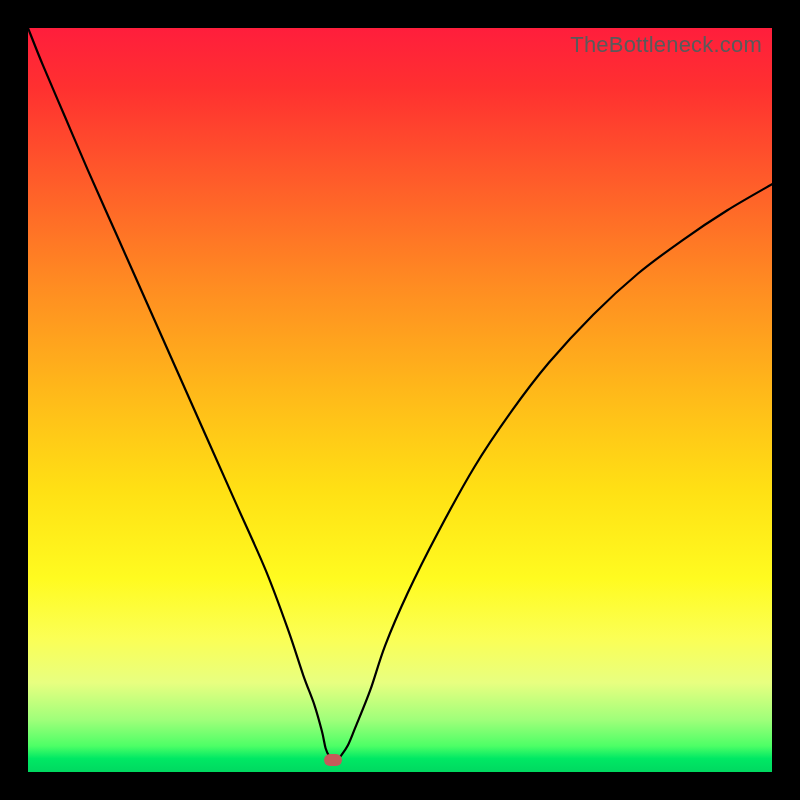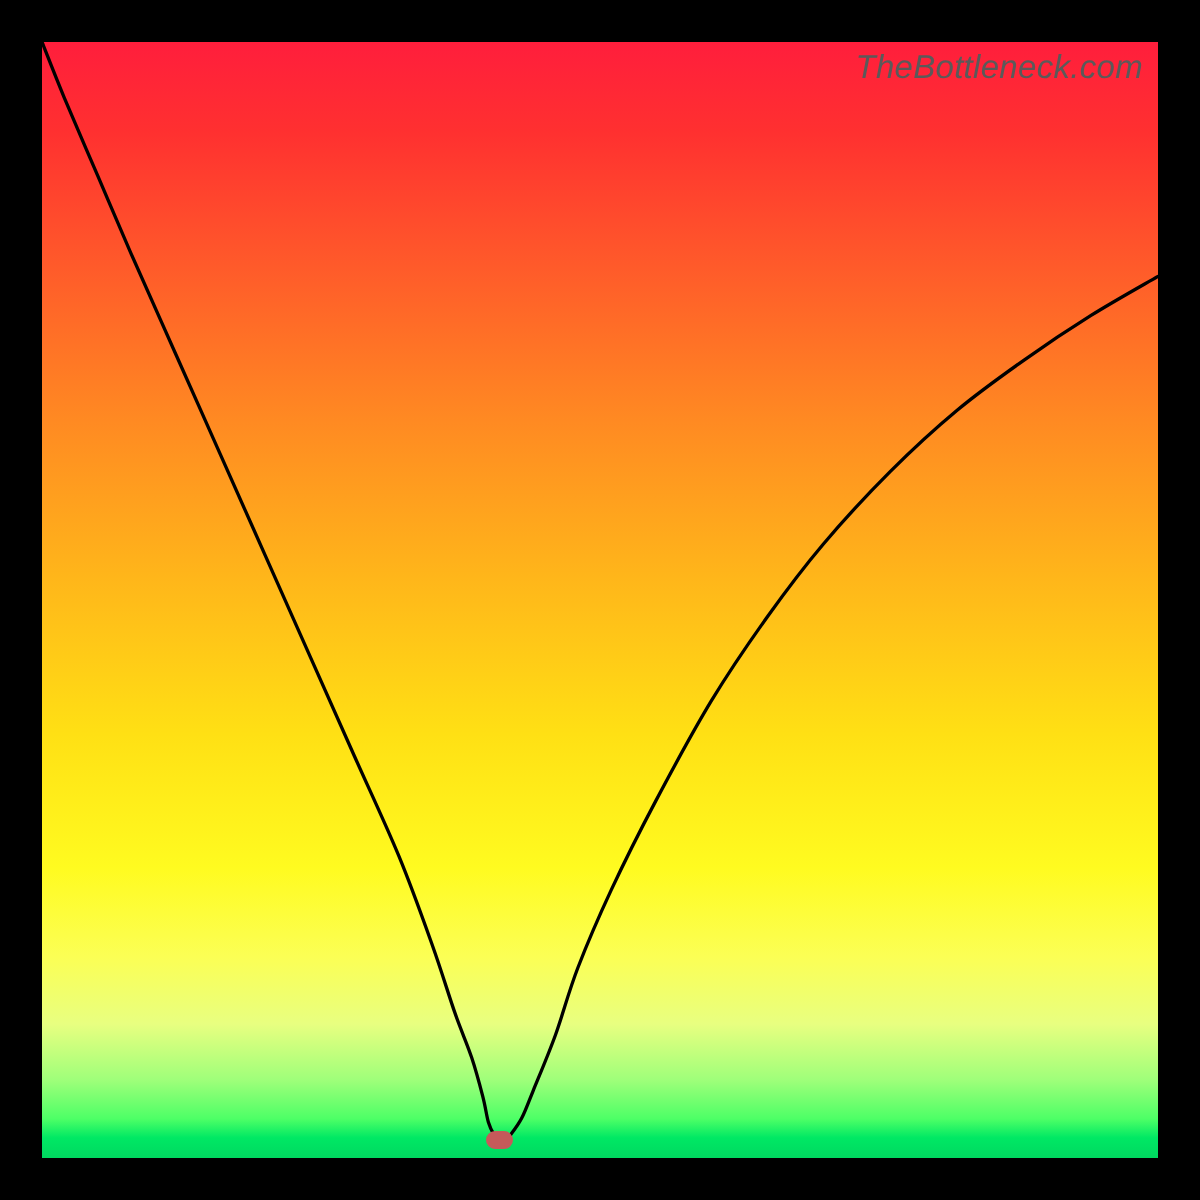--- a/index.html
+++ b/index.html
@@ -2,21 +2,20 @@
 <html><head>
 <meta charset="utf-8">
 <style>
   * { margin: 0; padding: 0; box-sizing: border-box; }
   html, body { width: 800px; height: 800px; overflow: hidden; background: #000; }
   .frame {
     width: 800px;
     height: 768px;
     background: #000;
     position: relative;
-    font-style: italic;
   }
   .plot-area {
     position: absolute;
     left: 28px;
     top: 28px;
     width: 744px;
     height: 744px;
     background: linear-gradient(to bottom,
       #ff1e3c 0%,
       #ff3030 8%,

